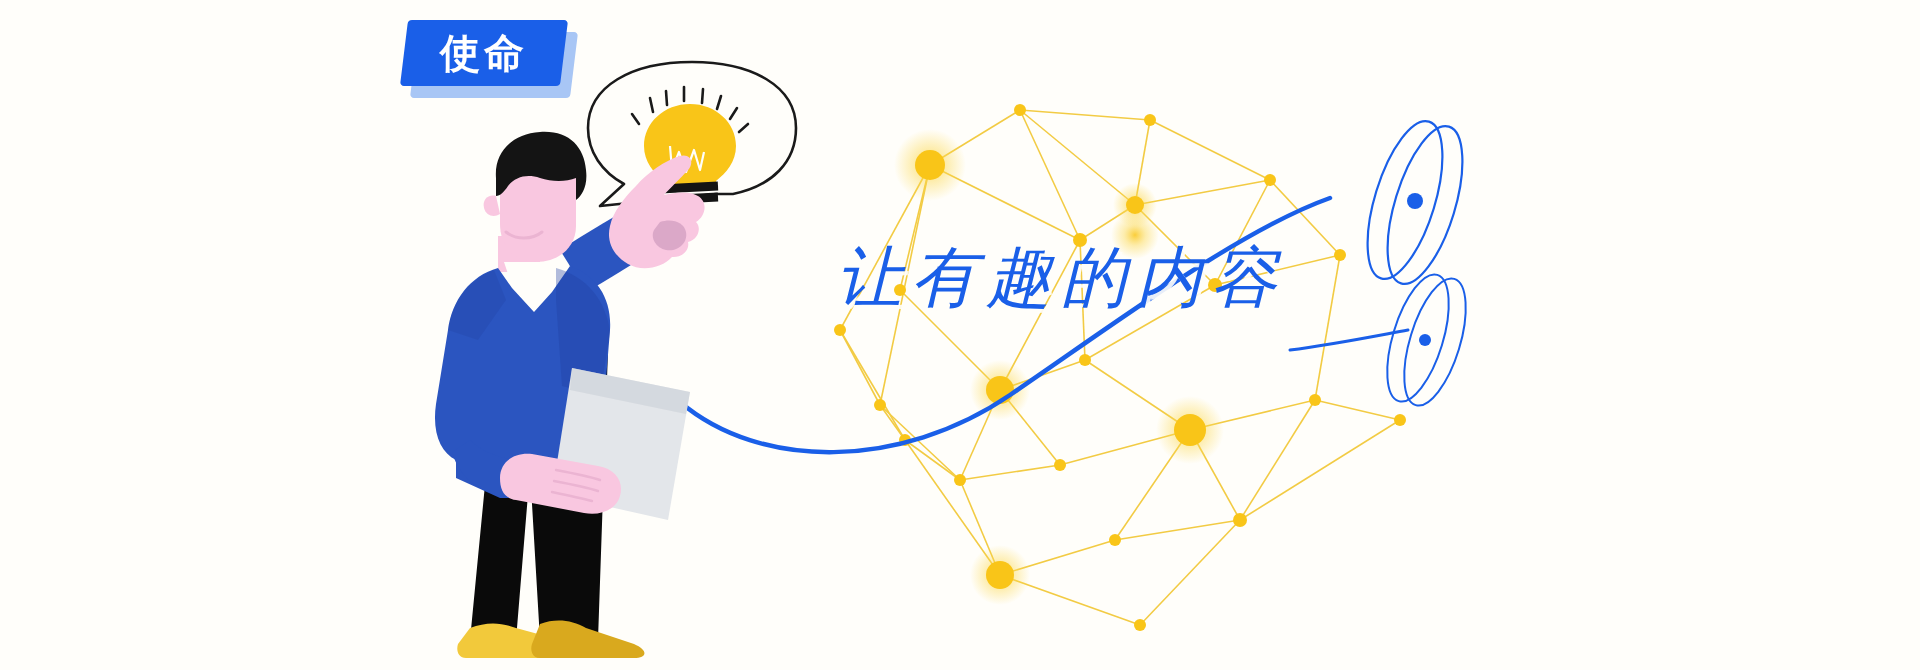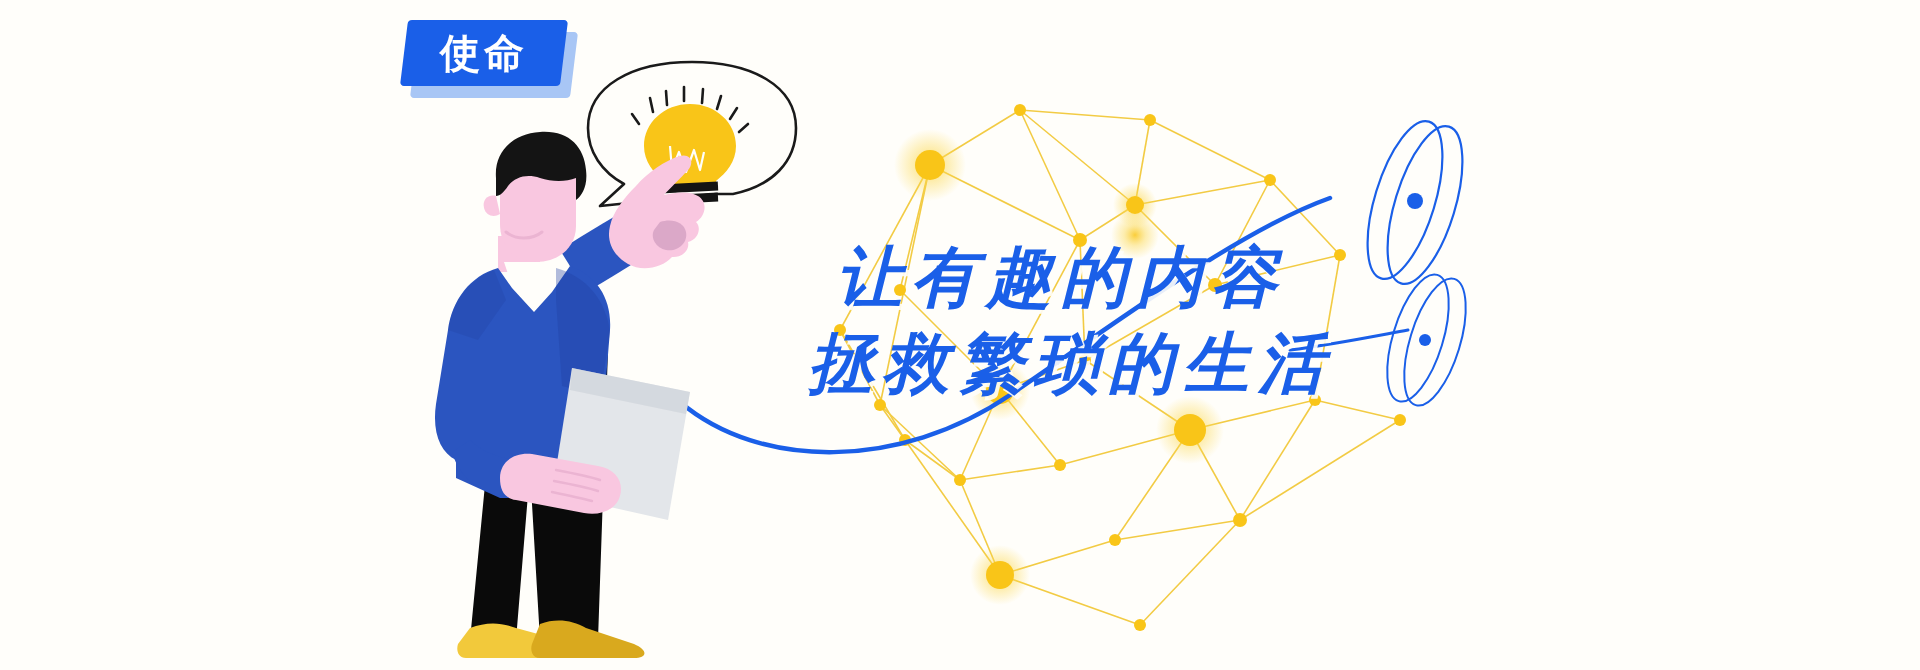--- a/index.html
+++ b/index.html
@@ -73,21 +73,21 @@
   
   #headline {
     position: absolute;
     left: 836px;
     top: 235px;
     pointer-events: none;
   }
   .headline-line {
     color: #1A5FE8;
     font-size: 66px;
-    font-weight: bold;
+    font-weight: normal;
     font-style: italic;
     letter-spacing: 9px;
     line-height: 86px;
     white-space: nowrap;
     text-shadow: 3px 4px 0 rgba(255,254,250,0.9);
     font-family: "DejaVu Sans", "Liberation Sans", sans-serif;
   }
   .headline-line.line2 {
     margin-left: -28px;
   }
@@ -214,21 +214,20 @@
     </g>
     <g fill="none" stroke="#1A5FE8" stroke-width="2">
       <ellipse cx="1418" cy="338" rx="25" ry="66" transform="rotate(17 1418 338)"></ellipse>
       <ellipse cx="1435" cy="342" rx="25" ry="66" transform="rotate(17 1435 342)"></ellipse>
     </g>
     <circle cx="1425" cy="340" r="6" fill="#1A5FE8"></circle>
   </svg>
 
   <div id="headline">
     <div class="headline-line line1">让有趣的内容</div>
-    <div class="headline-line line2">拯救繁琐的生活</div>
   </div>
 
   <svg class="layer" id="svg-person" viewBox="0 0 1920 670">
 
     <g>
       <path d="M588,128 C588,86 632,62 692,62 C752,62 796,86 796,128
                C796,162 772,186 733,194 L716,194
                L600,206 L624,184
                C602,172 588,152 588,128 Z" fill="#FFFEFA" stroke="#1A1A1A" stroke-width="2.6" stroke-linejoin="round"></path>
 

